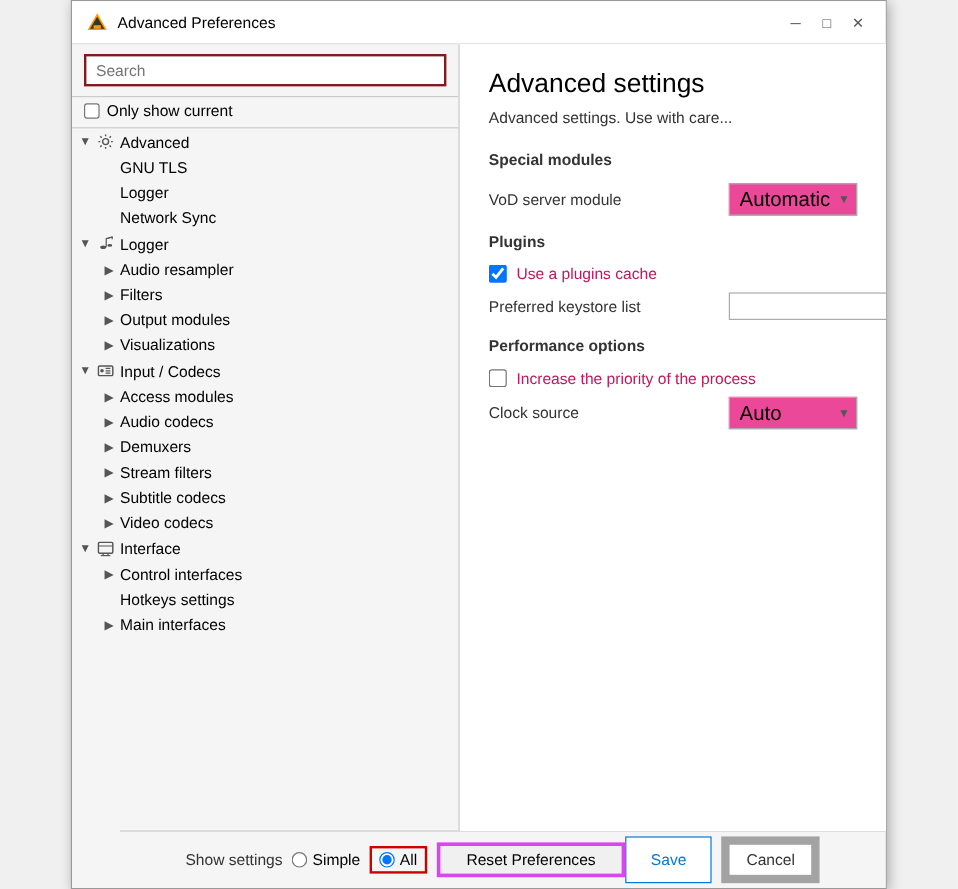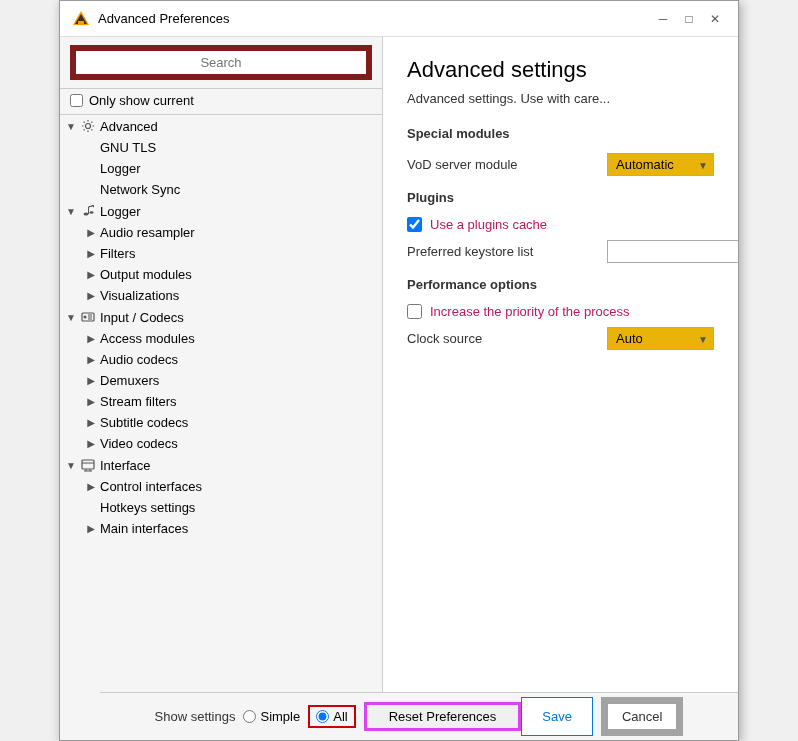--- a/index.html
+++ b/index.html
@@ -74,26 +74,25 @@
       display: flex;
       flex-direction: column;
     }
     .search-box {
       padding: 8px 10px;
       border-bottom: 1px solid #ccc;
     }
     .search-input {
       width: 100%;
       padding: 4px 8px;
-      border: 6px solid #7f1d1d;
+      border: 2px solid #7f1d1d;
       background: #fff;
       font-size: 13px;
       color: #4d7c0f;
       outline: none;
-      text-align: center;
     }
     .only-show-current {
       padding: 4px 10px 6px 10px;
       display: flex;
       align-items: center;
       gap: 6px;
       font-size: 13px;
       border-bottom: 1px solid #ccc;
     }
     .tree-container {
@@ -174,22 +173,22 @@
     .dropdown-wrapper {
       position: relative;
       display: inline-block;
       max-width: 220px;
       flex: 1;
     }
     .dropdown-wrapper select {
       width: 100%;
       padding: 3px 8px;
       border: 1px solid #aaa;
-      background: #eab308;
-      font-size: 13px;
+      background: #ec4899;
+      font-size: 17px;
       cursor: pointer;
       appearance: none;
       -webkit-appearance: none;
     }
     .dropdown-arrow {
       position: absolute;
       right: 6px;
       top: 50%;
       transform: translateY(-50%);
       pointer-events: none;

